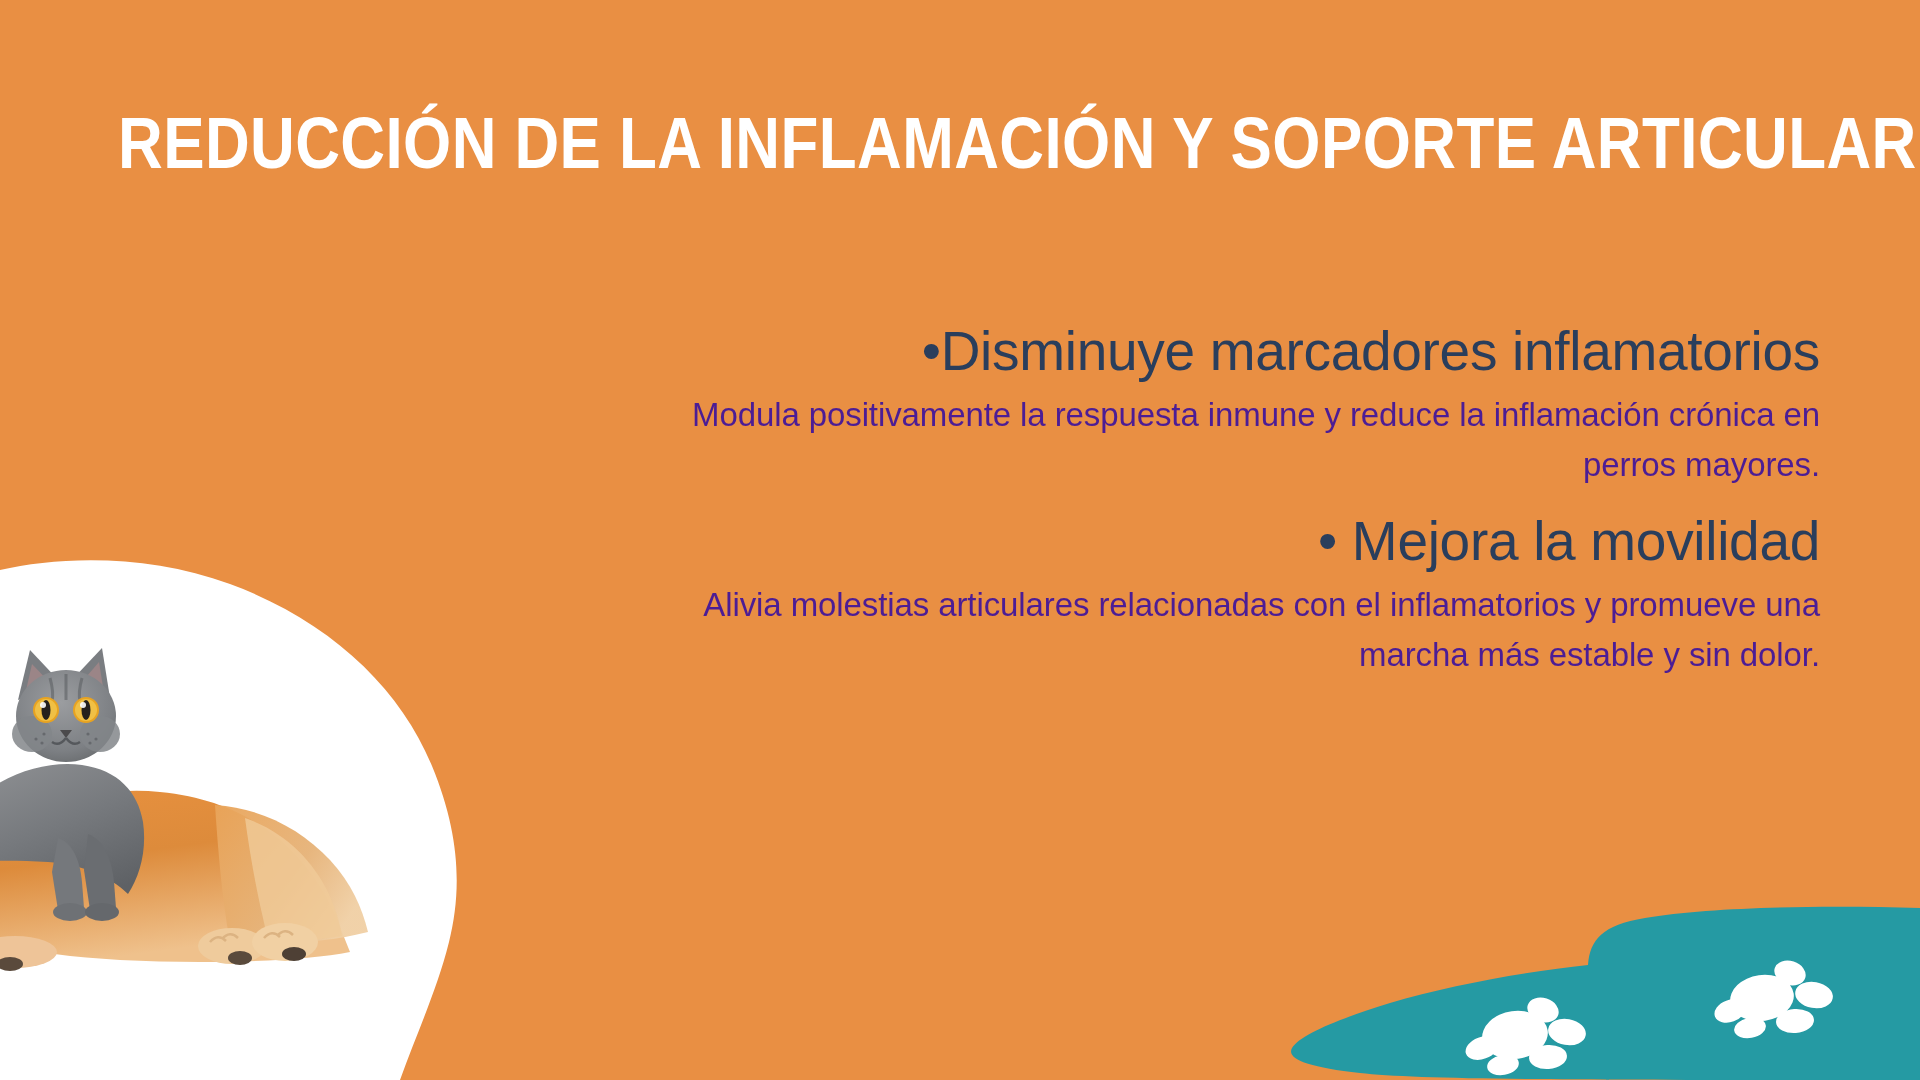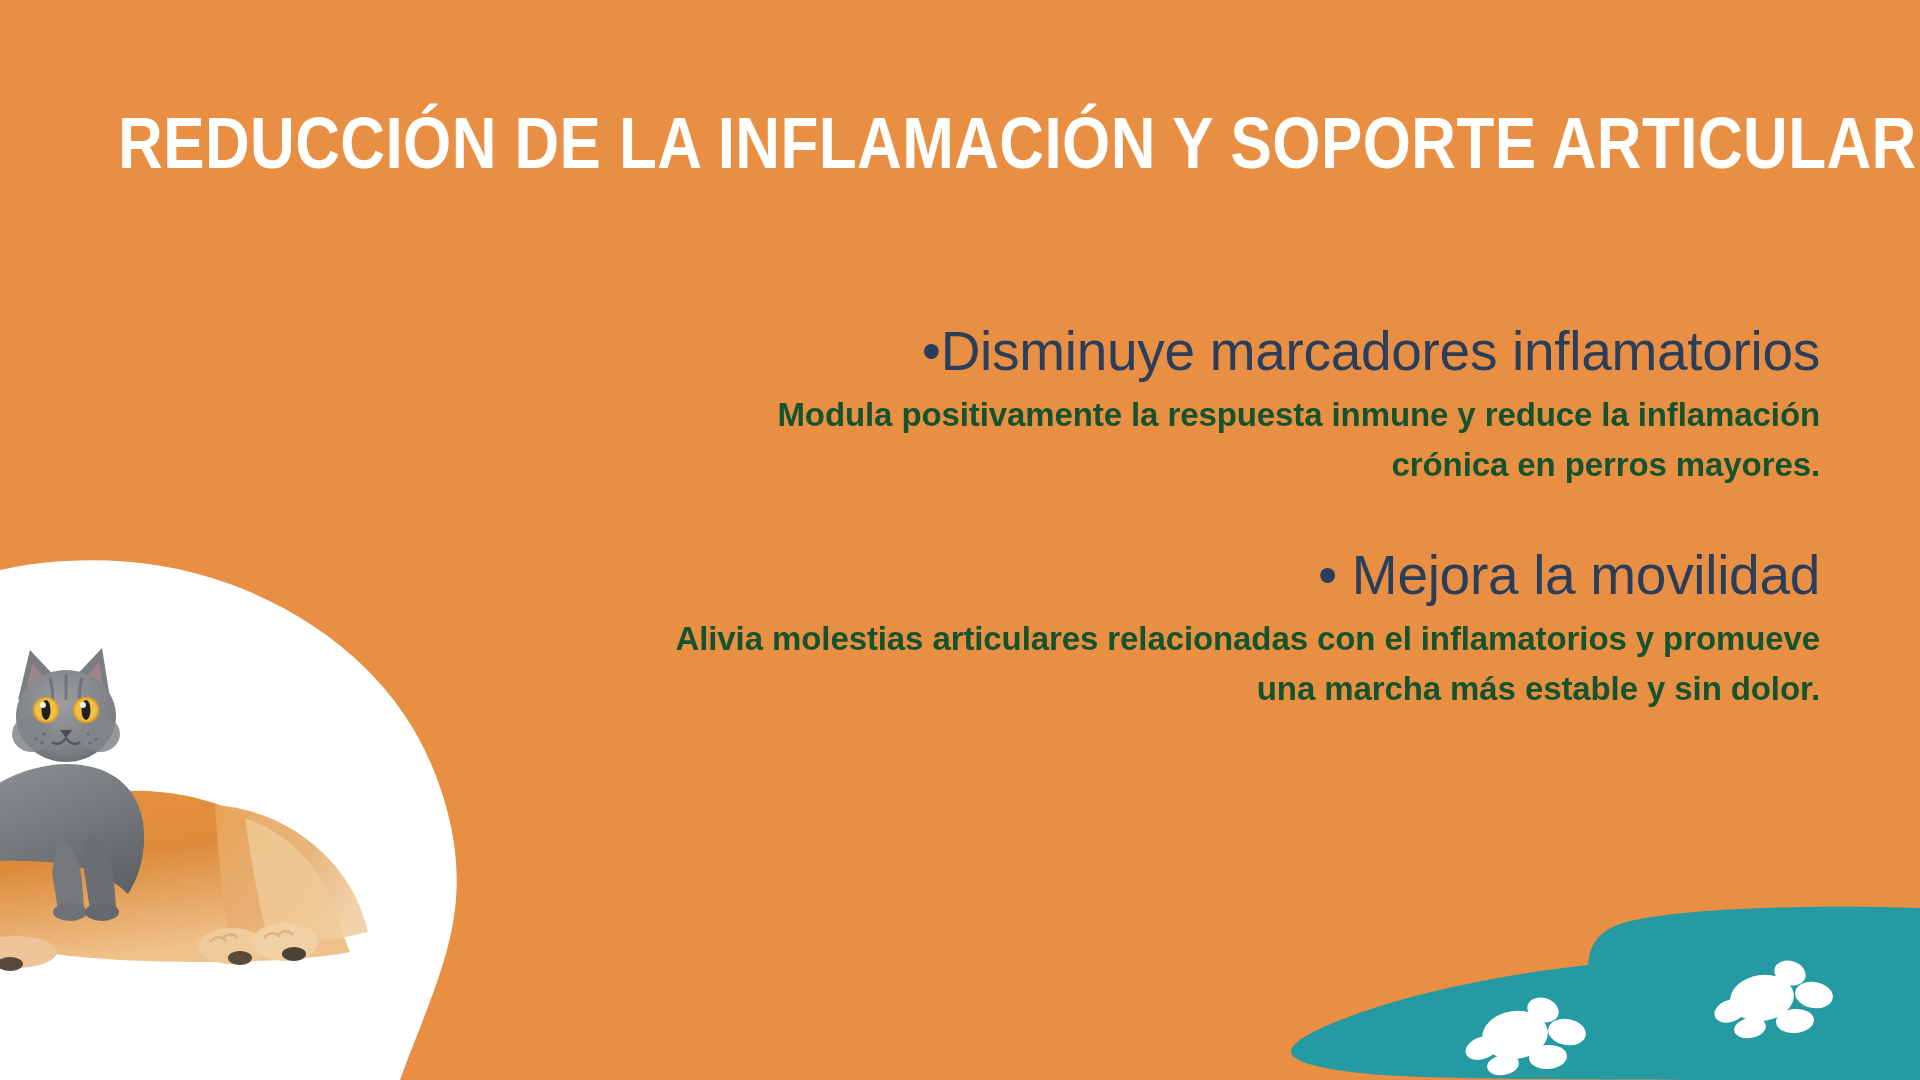--- a/index.html
+++ b/index.html
@@ -64,36 +64,36 @@
 
   
   .content {
     position:absolute;
     left:660px; top:320px;
     width:1160px;
     text-align:right;
     z-index:5;
   }
 
-  .block { margin-bottom:54px; }
+  .block { margin-bottom:20px; }
   .block:last-child { margin-bottom:12px; }
 
   .headline {
     color:#2a3e5c;
     font-size:55px;
     line-height:62px;
     font-weight:400;
     letter-spacing:-0.3px;
   }
 
   .desc {
-    color:#14532d;
+    color:#4c1d95;
     font-size:33px;
     line-height:50px;
-    font-weight:700;
+    font-weight:400;
     margin-top:8px;
     letter-spacing:-0.1px;
   }
 </style>
 </head>
 <body>
 
 <div id="slide">
 
   <svg class="blob-white" viewBox="0 0 660 582" preserveAspectRatio="none" aria-hidden="true">

